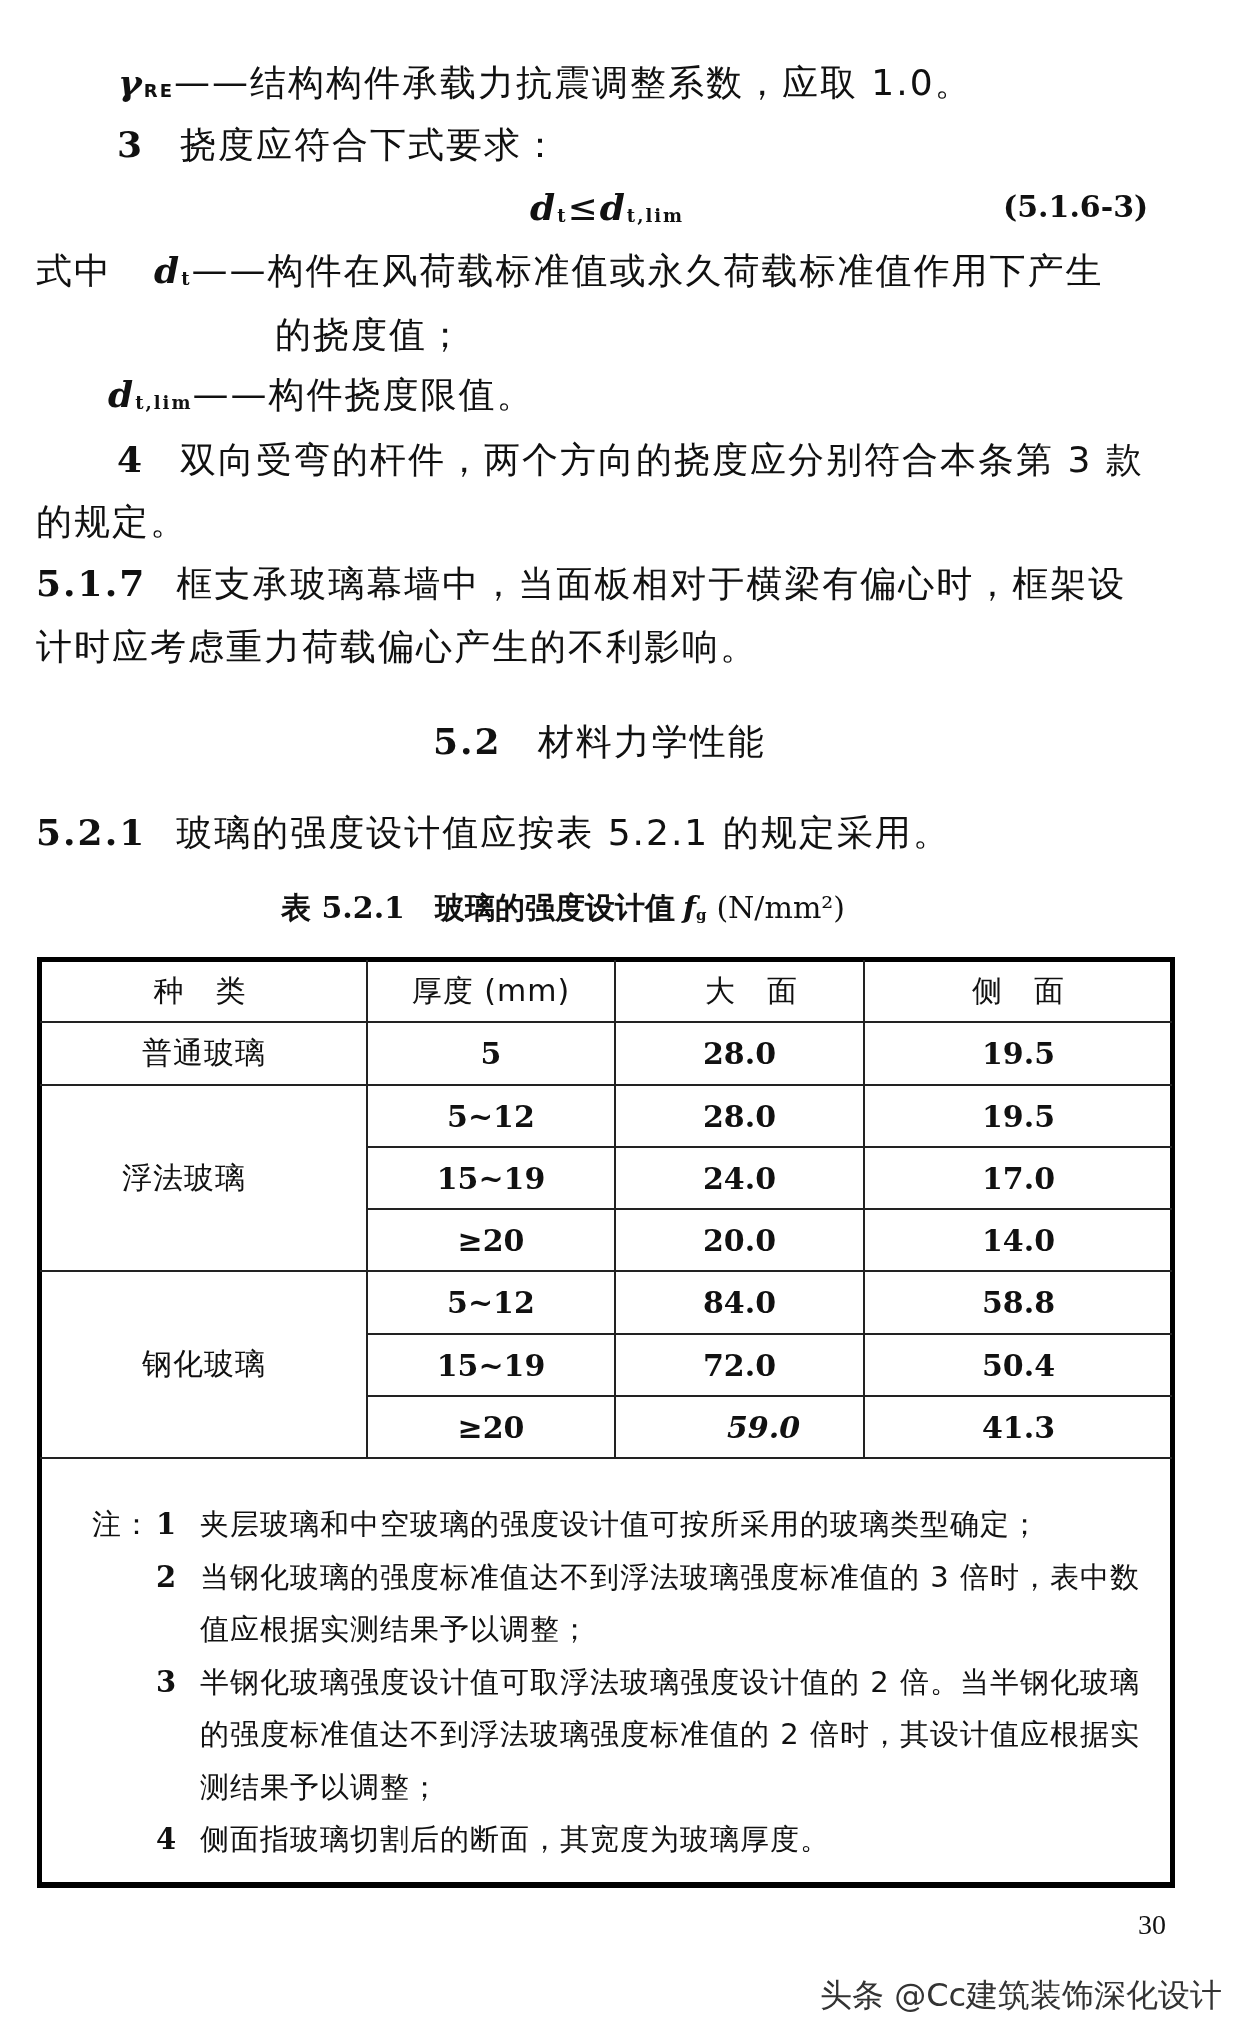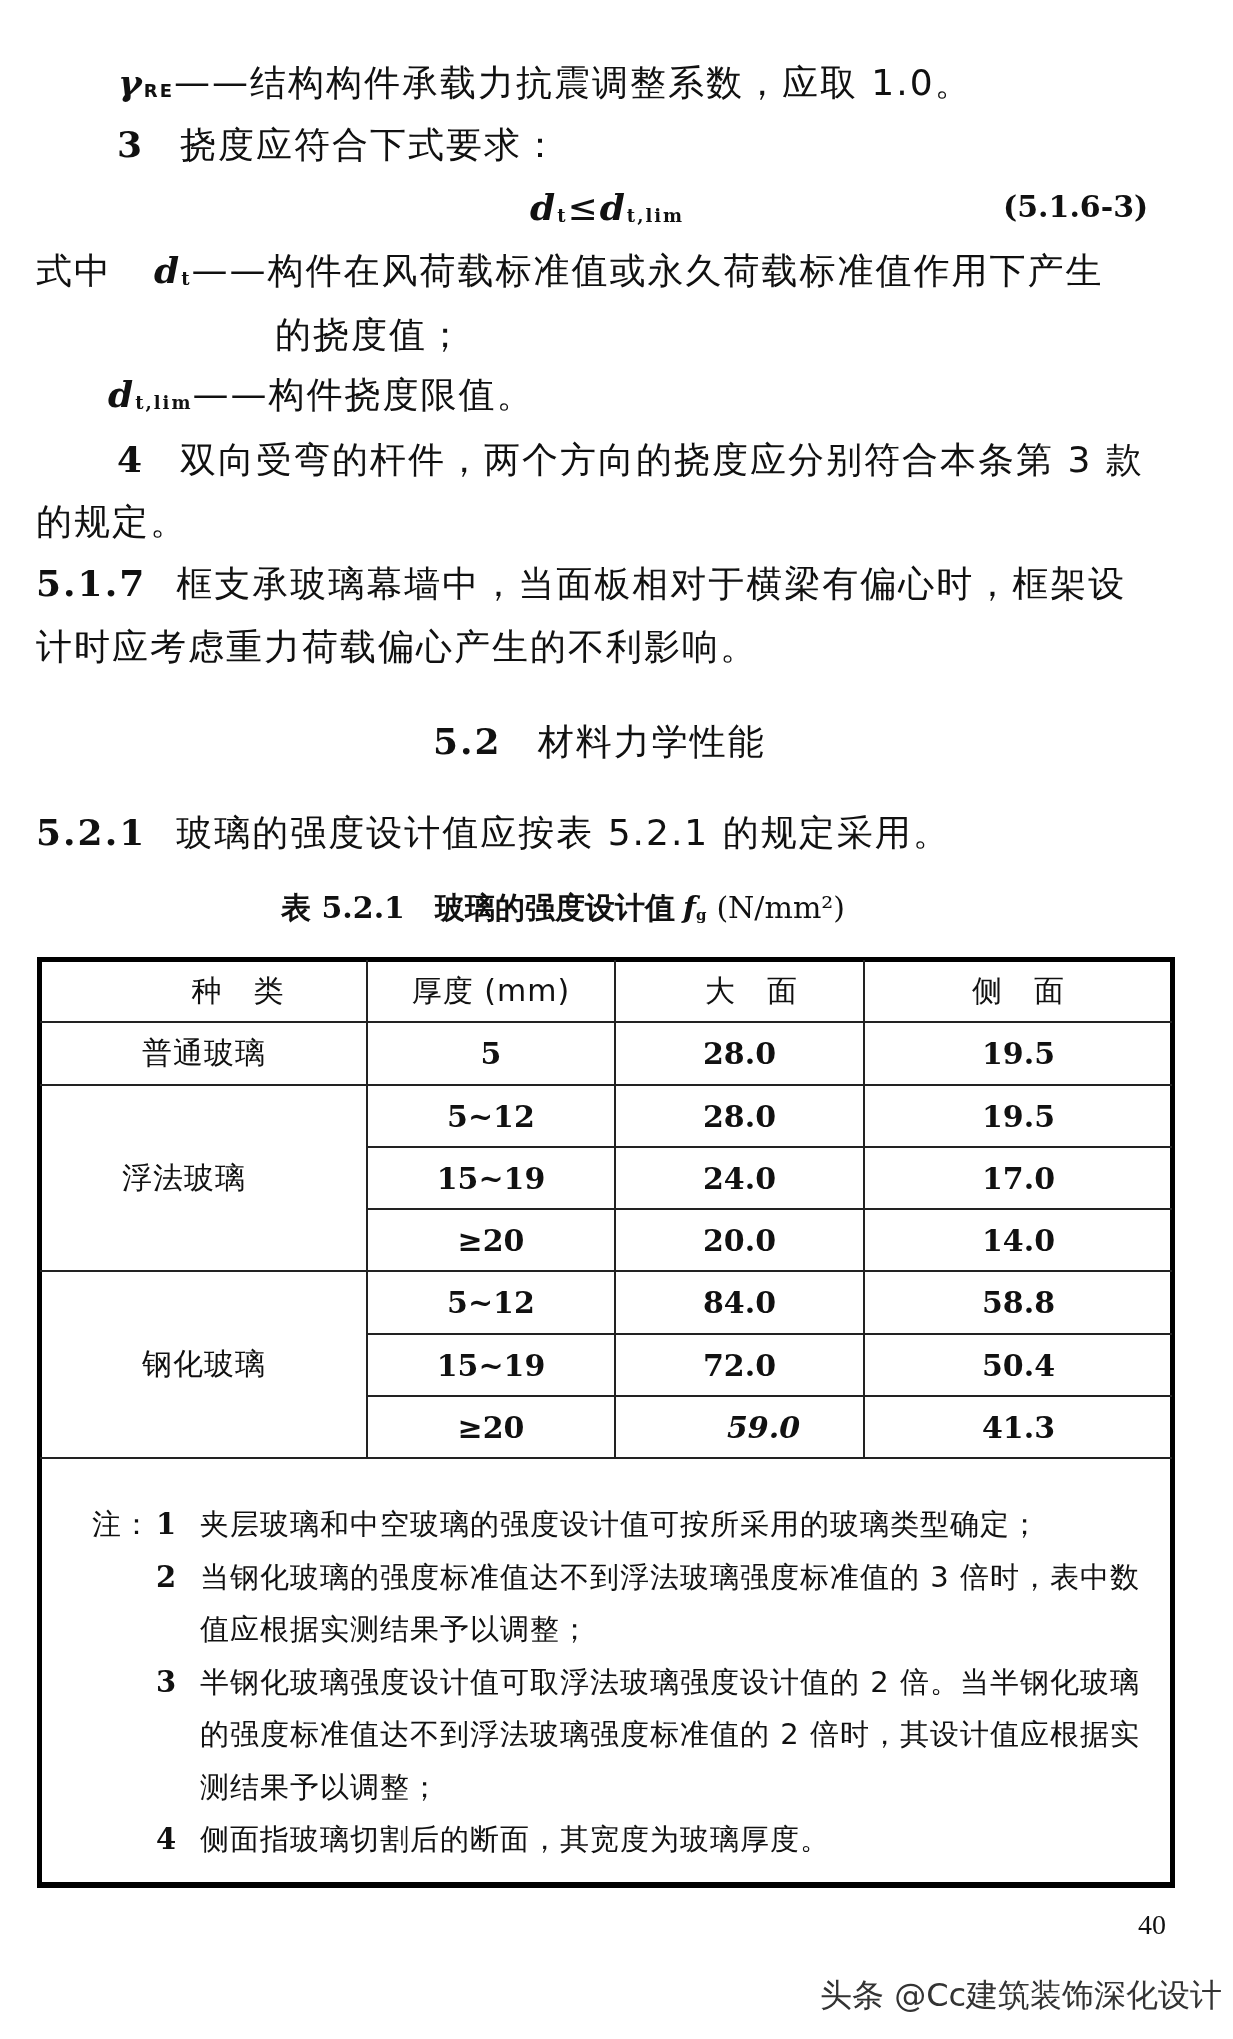--- a/index.html
+++ b/index.html
@@ -82,21 +82,21 @@
 <div class="hline" style="left:366px; width:806px; top:1208px;"></div>
 <div class="hline" style="left:40px; width:1132px; top:1270px;"></div>
 <div class="hline" style="left:366px; width:806px; top:1333px;"></div>
 <div class="hline" style="left:366px; width:806px; top:1395px;"></div>
 <div class="hline" style="left:40px; width:1132px; top:1457px;"></div>
 
 <div class="vline" style="left:366px; top:960px; height:498px;"></div>
 <div class="vline" style="left:614px; top:960px; height:498px;"></div>
 <div class="vline" style="left:863px; top:960px; height:498px;"></div>
 
-<div class="cell" style="left:28px; top:962px; width:324px; height:59px;padding-left:48px;">种　类</div>
+<div class="cell" style="left:38px; top:962px; width:324px; height:59px;">种　类</div>
 <div class="cell" style="left:368px; top:962px; width:246px; height:59px;">厚度 (mm)</div>
 <div class="cell" style="left:616px; top:962px; width:271px; height:59px;">大　面</div>
 <div class="cell" style="left:865px; top:962px; width:307px; height:59px;">侧　面</div>
 
 <div class="cell" style="left:42px; top:1023px; width:324px; height:61px;">普通玻璃</div>
 <div class="cell num" style="left:368px; top:1023px; width:246px; height:61px;">5</div>
 <div class="cell num" style="left:616px; top:1023px; width:247px; height:61px;">28.0</div>
 <div class="cell num" style="left:865px; top:1023px; width:307px; height:61px;">19.5</div>
 
 <div class="cell" style="left:42px; top:1086px; width:284px; height:184px;">浮法玻璃</div>
@@ -130,15 +130,15 @@
 <div class="abs note vc" style="left:200px; top:1629px;">值应根据实测结果予以调整；</div>
 
 <div class="abs note num-bold vc" style="left:156px; top:1682px;">3</div>
 <div class="abs note vc" style="left:200px; top:1682px;">半钢化玻璃强度设计值可取浮法玻璃强度设计值的 2 倍。当半钢化玻璃</div>
 <div class="abs note vc" style="left:200px; top:1734px;">的强度标准值达不到浮法玻璃强度标准值的 2 倍时，其设计值应根据实</div>
 <div class="abs note vc" style="left:200px; top:1787px;">测结果予以调整；</div>
 
 <div class="abs note num-bold vc" style="left:156px; top:1839px;">4</div>
 <div class="abs note vc" style="left:200px; top:1839px;">侧面指玻璃切割后的断面，其宽度为玻璃厚度。</div>
 
-<div class="abs vc" style="left:1138px; top:1925px; font-family:'Liberation Serif','DejaVu Serif',serif; font-size:28px;">40</div>
+<div class="abs vc" style="left:1138px; top:1925px; font-family:'Liberation Serif','DejaVu Serif',serif; font-size:28px;">30</div>
 
 <div class="abs vc" style="left:820px; top:1995px; font-size:32px; color:#333;">头条 @Cc建筑装饰深化设计</div>
 
 </body></html>

